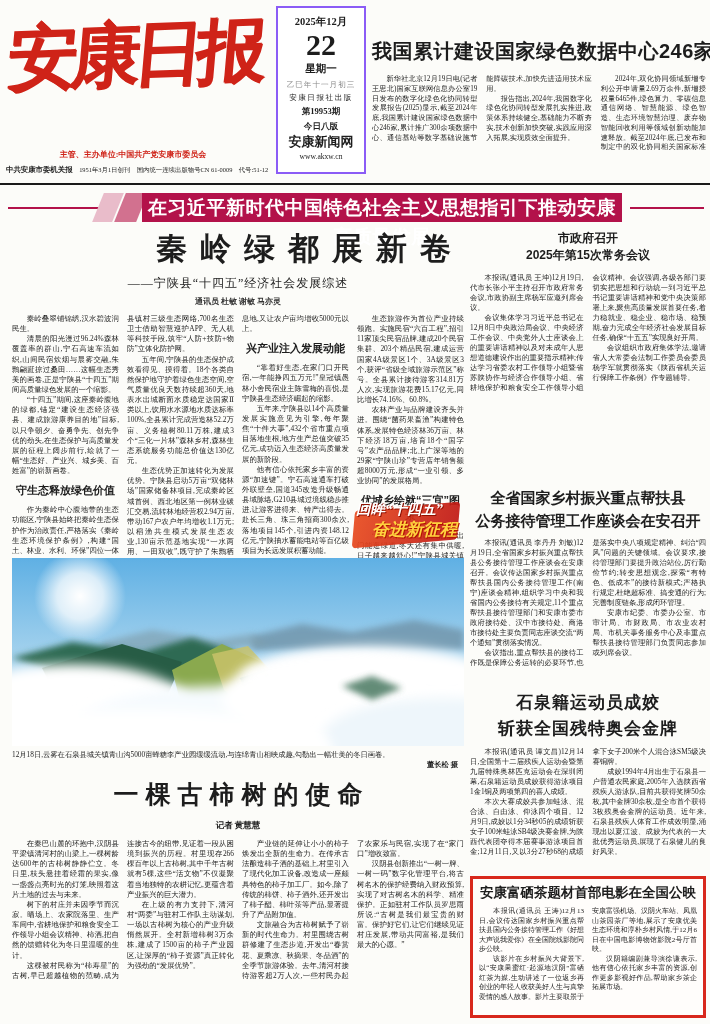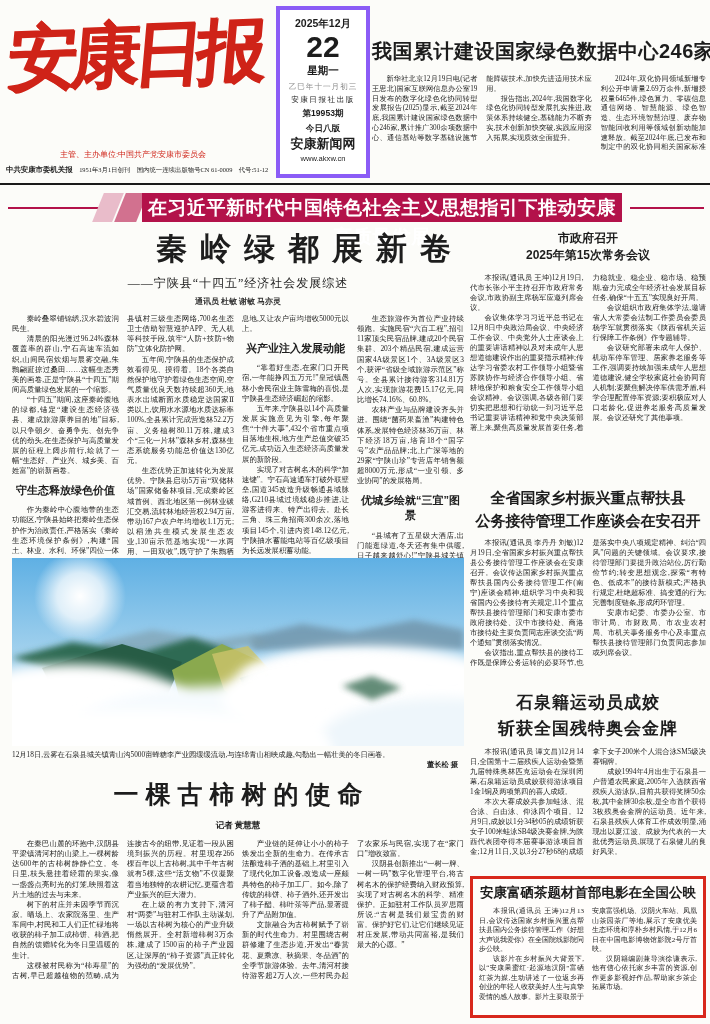--- a/index.html
+++ b/index.html
@@ -7,27 +7,27 @@
         font-family:"Liberation Serif","DejaVu Serif",serif;color:#1d1d1d;}
   .abs{position:absolute;}
   .sans{font-family:"Liberation Sans","DejaVu Sans",sans-serif;}
 
   
   .callig{left:6px;top:18px;width:264px;height:112px;color:#cf2318;font-weight:bold;
           font-size:70px;line-height:1.05;letter-spacing:-7px;white-space:nowrap;
           transform:rotate(-2deg) skewX(-7deg);text-shadow:1px 1px 0 #cf2318;}
   .latin{left:28px;top:130px;width:210px;text-align:center;color:#cf2318;font-weight:bold;
          font-size:16px;letter-spacing:5px;}
-  .orgline{left:8px;top:149px;width:250px;text-align:center;color:#cf2318;font-weight:normal;font-size:8px;}
+  .orgline{left:8px;top:149px;width:250px;text-align:center;color:#cf2318;font-weight:bold;font-size:8px;}
   .pressline{left:6px;top:165px;width:268px;font-size:6.4px;color:#222;white-space:nowrap;}
   .pressline .pname{font-weight:bold;font-size:7.4px;margin-right:5px;}
 
   
-  .datebox{left:276px;top:6px;width:86px;height:164px;border:4px solid #8b5cf6;background:#fff;
-           text-align:center;}
+  .datebox{left:276px;top:6px;width:86px;height:164px;border:2px solid #8b5cf6;background:#fff;
+           text-align:center;font-family:Liberation Serif, serif;}
   .d-ym{font-size:10.5px;font-weight:bold;margin-top:7px;}
   .d-day{font-size:30px;font-weight:bold;line-height:1.05;}
   .d-week{font-size:10.5px;font-weight:bold;margin-top:1px;}
   .d-lunar{font-size:7.6px;color:#8a8a8a;margin-top:4px;letter-spacing:1px;}
   .d-pub{font-size:7.6px;margin-top:3px;letter-spacing:1.5px;}
   .d-issue,.d-pages{font-size:8.6px;font-weight:bold;margin-top:3px;}
   .d-site{font-size:13px;font-weight:bold;}
   .d-url{font-size:7.6px;margin-top:1px;}
 
   
@@ -143,28 +143,32 @@
         <p class="para">秦岭叠翠铺锦绣,汉水碧波润民生。</p>
         <p class="para">清晨的阳光漫过96.24%森林覆盖率的群山,宁石高速车流如织,山间民宿炊烟与晨雾交融,朱鹮翩跹掠过桑田……这幅生态秀美的画卷,正是宁陕县“十四五”期间高质量绿色发展的一个缩影。</p>
         <p class="para">“十四五”期间,这座秦岭腹地的绿都,锚定“建设生态经济强县、建成旅游康养目的地”目标,以只争朝夕、奋勇争先、创先争优的劲头,在生态保护与高质量发展的征程上阔步前行,绘就了一幅“生态好、产业兴、城乡美、百姓富”的崭新画卷。</p>
         <div class="subhead">守生态释放绿色价值</div>
         <p class="para">作为秦岭中心腹地带的生态功能区,宁陕县始终把秦岭生态保护作为治政责任,严格落实《秦岭生态环境保护条例》,构建“国土、林业、水利、环保”四位一体县镇村三级生态网络,700名生态卫士借助智慧巡护APP、无人机等科技手段,筑牢“人防+技防+物防”立体化防护网。</p>
         <p class="para">五年间,宁陕县的生态保护成效看得见、摸得着。18个各类自然保护地守护着绿色生态空间,空气质量优良天数持续超360天,地表水出城断面水质稳定达国家Ⅱ类以上,饮用水水源地水质达标率100%,全县累计完成营造林52.2万亩、义务植树80.11万株,建成3个“三化一片林”森林乡村,森林生态系统服务功能总价值达130亿元。</p>
         <p class="para">生态优势正加速转化为发展优势。宁陕县启动5万亩“双储林场”国家储备林项目,完成秦岭区域首例、西北地区第一例林业碳汇交易,流转林地经营权2.94万亩,带动167户农户年均增收1.1万元;以稻渔共生模式发展生态农业,130亩示范基地实现“一水两用、一田双收”,既守护了朱鹮栖息地,又让农户亩均增收5000元以上。</p>
         <div class="subhead">兴产业注入发展动能</div>
         <p class="para">“靠着好生态,在家门口开民宿,一年能挣四五万元!”皇冠镇愚林小舍民宿业主陈雪梅的喜悦,是宁陕县生态经济崛起的缩影。</p>
         <p class="para">五年来,宁陕县以14个高质量发展实施意见为引擎,每年聚焦“十件大事”,432个省市重点项目落地生根,地方生产总值突破35亿元,成功迈入生态经济高质量发展的新阶段。</p>
-        <p class="para">实现了对古树名木的科学“加速键”。宁石高速通车打破外联壁垒,国道345改造升级畅通县域脉络,G210县城过境线稳步推进,让游客进得来、特产出得去。赴长三角、珠三角招商300余次,落地项目145个,引进内资148.12亿元,宁陕抽水蓄能电站等百亿级项目为长远发展积蓄动能。</p>
+        <p class="para">他有信心依托家乡丰富的资源“加速键”。宁石高速通车打破外联壁垒,国道345改造升级畅通县域脉络,G210县城过境线稳步推进,让游客进得来、特产出得去。赴长三角、珠三角招商300余次,落地项目145个,引进内资148.12亿元,宁陕抽水蓄能电站等百亿级项目为长远发展积蓄动能。</p>
         <p class="para">生态旅游作为首位产业持续领跑。实施民宿“六百工程”,招引11家顶尖民宿品牌,建成20个民宿集群、203个精品民宿,建成运营国家4A级景区1个、3A级景区3个,获评“省级全域旅游示范区”称号。全县累计接待游客314.81万人次,实现旅游花费15.17亿元,同比增长74.16%、60.8%。</p>
         <p class="para">农林产业与品牌建设齐头并进。围绕“菌药果畜渔”构建特色体系,发展特色经济林36万亩、林下经济18万亩,培育18个“国字号”农产品品牌;北上广深等地的29家“宁陕山珍”专营店年销售额超8000万元,形成“一业引领、多业协同”的发展格局。</p>
         <div class="subhead">优城乡绘就“三宜”图景</div>
         <p class="para">“县城有了五星级大酒店,出门能逛绿道,冬天还有集中供暖,日子越来越舒心!”宁陕县城关镇长安社区居民邱柏军,见证着家乡的华丽转身。</p>
       </div>
   </div>
 
+  <div class="abs badge">
+    <div class="badge-l1">回眸“十四五”</div>
+    <div class="badge-l2">奋进新征程</div>
+  </div>
 
   <div class="abs photo">
     <svg width="452" height="188" viewBox="0 0 452 188" xmlns="http://www.w3.org/2000/svg">
       <defs>
         <linearGradient id="sky" x1="0" y1="0" x2="0" y2="1">
           <stop offset="0" stop-color="#5fb0e4"></stop>
             <stop offset="0.55" stop-color="#a8d4ee"></stop>
             <stop offset="1" stop-color="#e8f3f9"></stop>
         </linearGradient>
         <radialGradient id="sun" cx="0.5" cy="0.5" r="0.5">
@@ -200,39 +204,38 @@
   <div class="abs caption">
     <div>12月18日,云雾在石泉县城关镇青山沟5000亩蜂糖李产业园缓缓流动,与连绵青山相映成趣,勾勒出一幅壮美的冬日画卷。</div>
     <div class="credit">董长松 摄</div>
   </div>
 
   <div class="abs pers">
     <div class="ps-h">一棵古柿树的使命</div>
     <div class="ps-by">记者 黄慧慧</div>
     <div class="ps-body">
         <p class="para">在秦巴山麓的环抱中,汉阴县平梁镇清河村的山梁上,一棵树龄达600年的古柿树静静伫立。冬日里,枝头悬挂着经霜的果实,像一盏盏点亮时光的灯笼,映照着这片土地的过去与未来。</p>
-        <p class="para">树下的村庄并未因季节而沉寂。晒场上、农家院落里、生产车间中,村民和工人们正忙碌地将收获的柿子加工成柿饼、柿酒,把自然的馈赠转化为冬日里温暖的生计。</p>
+        <p class="para">树下的村庄并未因季节而沉寂。晒场上、农家院落里、生产车间中,省耕地保护和粮食安全工作领导小组会议精神、柿酒,把自然的馈赠转化为冬日里温暖的生计。</p>
         <p class="para">这棵被村民称为“柿寿星”的古树,早已超越植物的范畴,成为连接古今的纽带,见证着一段从困境到振兴的历程。村里现存266棵百年以上古柿树,其中千年古树就有5棵,这些“活文物”不仅凝聚着当地独特的农耕记忆,更蕴含着产业振兴的巨大潜力。</p>
         <p class="para">在上级的有力支持下,清河村“两委”与驻村工作队主动谋划,一场以古柿树为核心的产业升级悄然展开。全村新增柿树3万余株,建成了1500亩的柿子产业园区,让深厚的“柿子资源”真正转化为强劲的“发展优势”。</p>
         <p class="para">产业链的延伸让小小的柿子焕发出全新的生命力。在传承古法酿造柿子酒的基础上,村里引入了现代化加工设备,改造成一座颇具特色的柿子加工厂。如今,除了传统的柿饼、柿子酒外,还开发出了柿子醋、柿叶茶等产品,显著提升了产品附加值。</p>
         <p class="para">文旅融合为古柿树赋予了崭新的时代生命力。村里围绕古树群修建了生态步道,开发出“春赏花、夏乘凉、秋摘果、冬品酒”的全季节旅游体验。去年,清河村接待游客超2万人次,一些村民办起了农家乐与民宿,实现了在“家门口”增收致富。</p>
         <p class="para">汉阴县创新推出“一树一牌、一树一码”数字化管理平台,将古树名木的保护经费纳入财政预算,实现了对古树名木的科学、精准保护。正如驻村工作队员罗思雨所说:“古树是我们最宝贵的财富。保护好它们,让它们继续见证村庄发展,带动共同富裕,是我们最大的心愿。”</p>
       </div>
   </div>
 
   <div class="abs rightcol">
 
     <div class="story gov">
       <div class="rh sans">市政府召开</div>
       <div class="rh sans">2025年第15次常务会议</div>
       <div class="rbody">
           <p class="para">本报讯(通讯员 王坤)12月19日,代市长张小平主持召开市政府常务会议,市政协副主席杨军应邀列席会议。</p>
           <p class="para">会议集体学习习近平总书记在12月8日中央政治局会议、中央经济工作会议、中央党外人士座谈会上的重要讲话精神以及对未成年人思想道德建设作出的重要指示精神;传达学习省委农村工作领导小组暨省苏陕协作与经济合作领导小组、省耕地保护和粮食安全工作领导小组会议精神。会议强调,各级各部门要切实把思想和行动统一到习近平总书记重要讲话精神和党中央决策部署上来,聚焦高质量发展首要任务,着力稳就业、稳企业、稳市场、稳预期,奋力完成全年经济社会发展目标任务,确保“十五五”实现良好开局。</p>
           <p class="para">会议组织市政府集体学法,邀请省人大常委会法制工作委员会委员杨学军就贯彻落实《陕西省机关运行保障工作条例》作专题辅导。</p>
-          <p class="para">会议研究部署未成年人保护、机动车停车管理、居家养老服务等工作,强调要持续加强未成年人思想道德建设,健全学校家庭社会协同育人机制;要聚焦解决停车供需矛盾,科学合理配置停车资源;要积极应对人口老龄化,促进养老服务高质量发展。会议还研究了其他事项。</p>
         </div>
     </div>
 
     <div class="story recep">
       <div class="rh sans">全省国家乡村振兴重点帮扶县</div>
       <div class="rh sans">公务接待管理工作座谈会在安召开</div>
       <div class="rbody">
           <p class="para">本报讯(通讯员 李丹丹 刘敏)12月19日,全省国家乡村振兴重点帮扶县公务接待管理工作座谈会在安康召开。会议传达国家乡村振兴重点帮扶县国内公务接待管理工作(南宁)座谈会精神,组织学习中央和我省国内公务接待有关规定,11个重点帮扶县接待管理部门和安康市委市政府接待处、汉中市接待处、商洛市接待处主要负责同志座谈交流“两个通知”贯彻落实情况。</p>
           <p class="para">会议指出,重点帮扶县的接待工作既是保障公务运转的必要环节,也是落实中央八项规定精神、纠治“四风”问题的关键领域。会议要求,接待管理部门要提升政治站位,厉行勤俭节约;转变思想观念,探索“有特色、低成本”的接待新模式;严格执行规定,杜绝超标准、搞变通的行为;完善制度链条,形成闭环管理。</p>
           <p class="para">安康市纪委、市委办公室、市审计局、市财政局、市农业农村局、市机关事务服务中心及非重点帮扶县接待管理部门负责同志参加或列席会议。</p>

